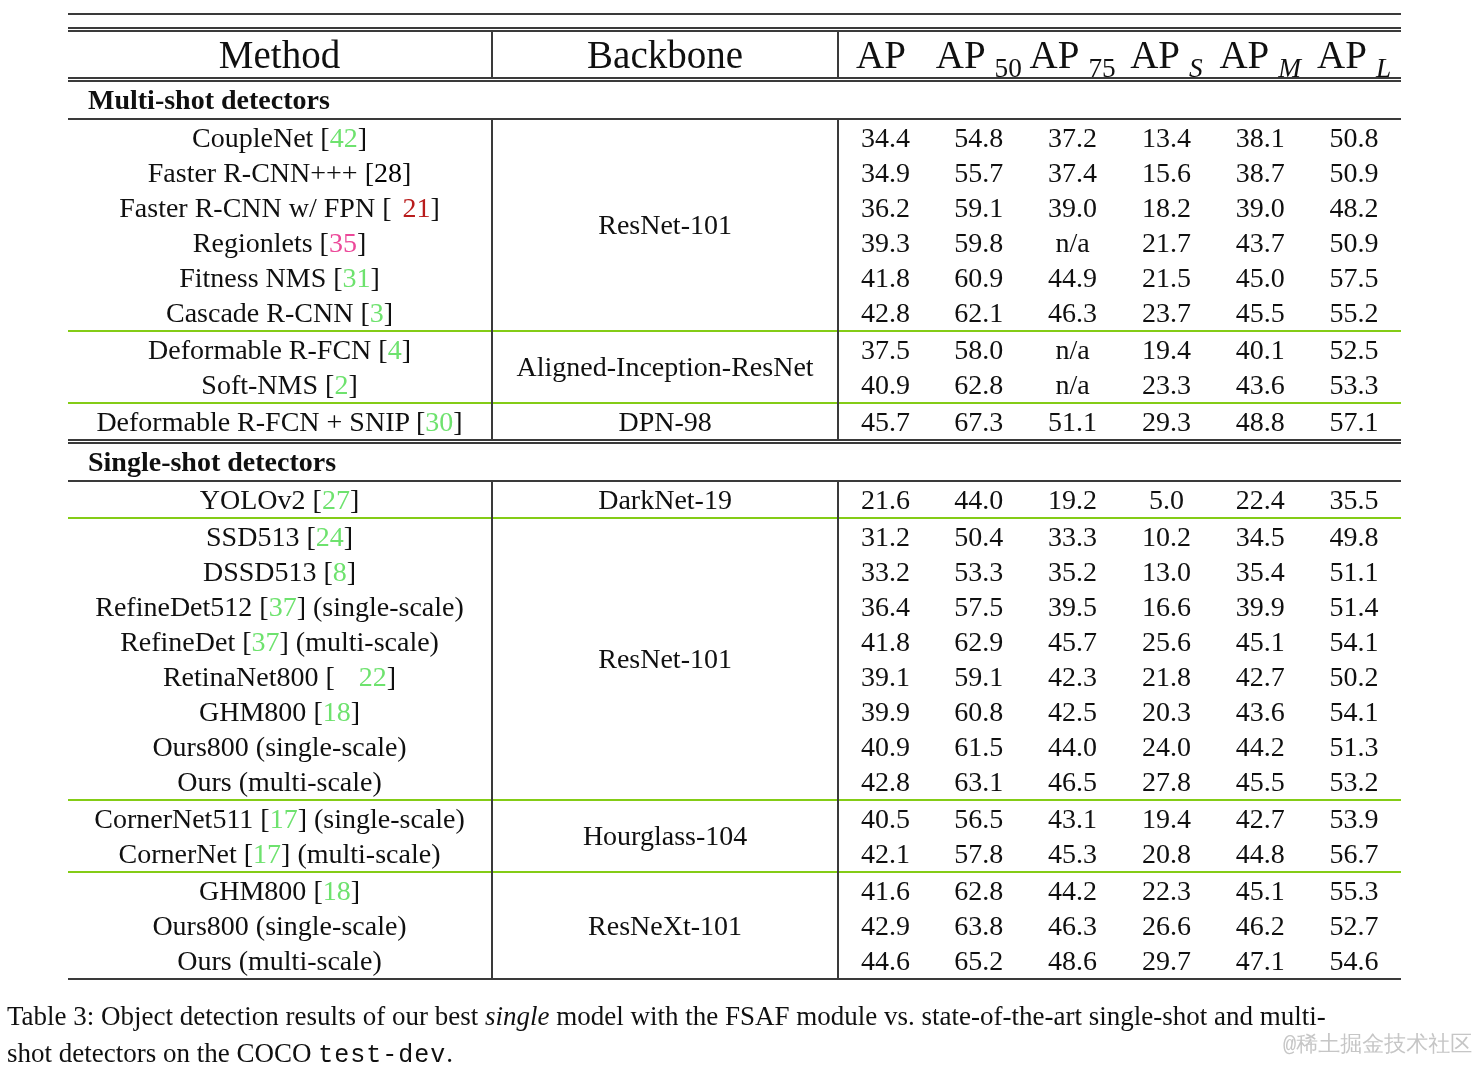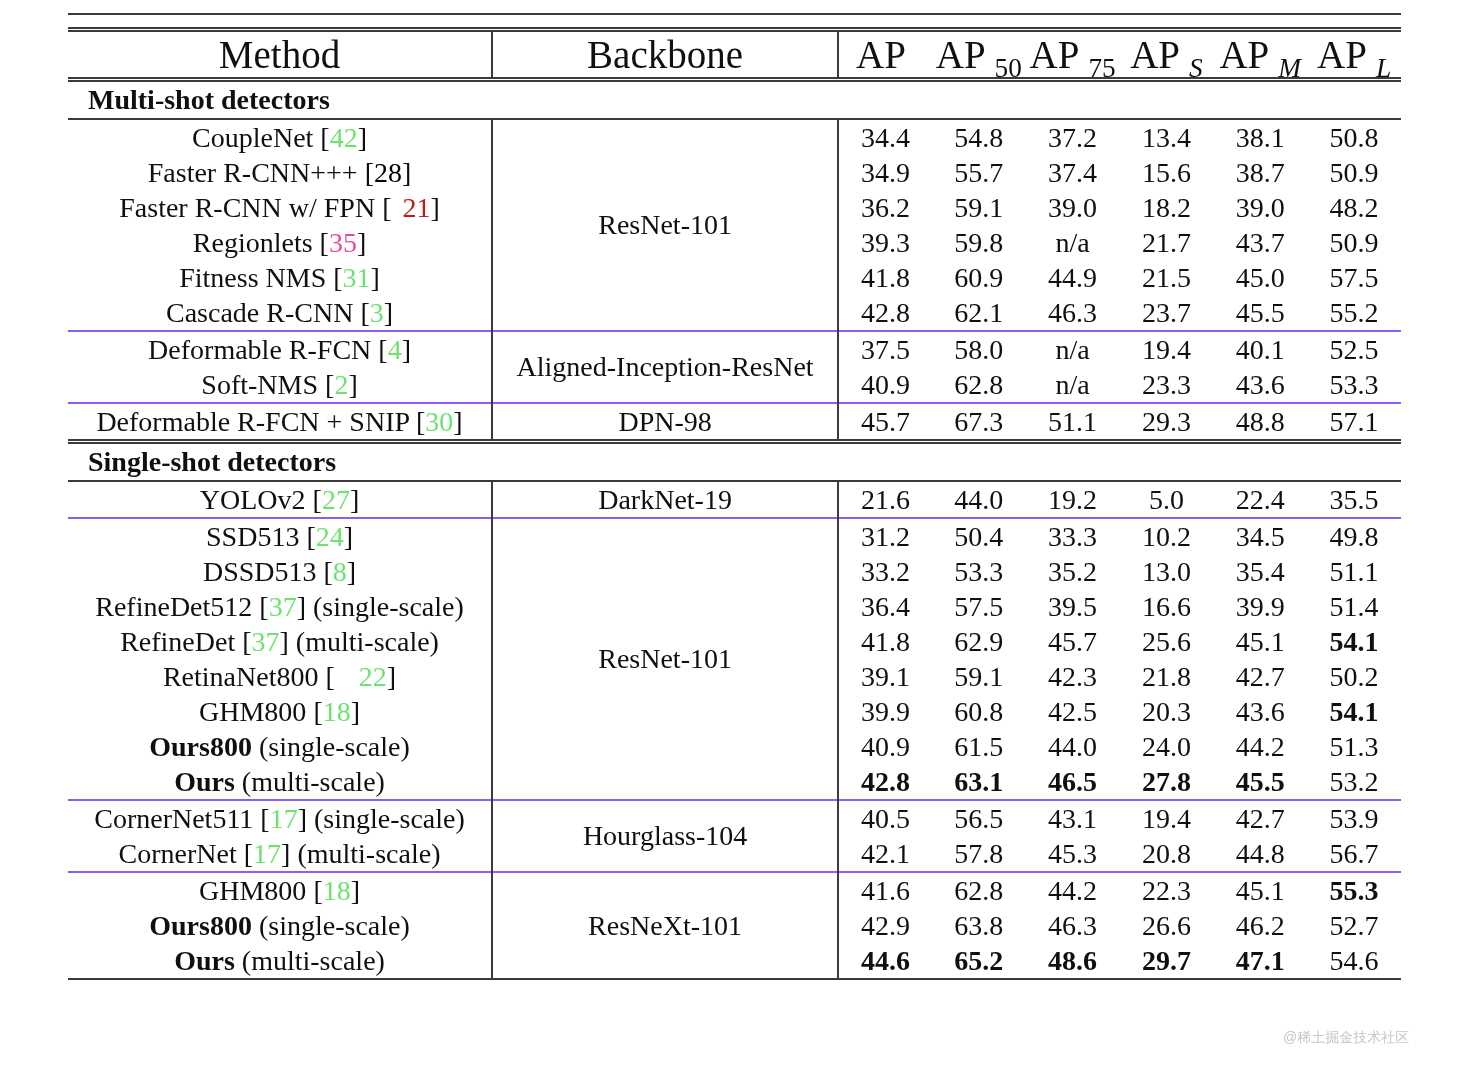--- a/index.html
+++ b/index.html
@@ -53,41 +53,41 @@
     vertical-align: middle;
   }
   tr.section-row td {
     height: 36px;
     text-align: left;
     padding-left: 20px;
     font-weight: bold;
     border-top: 5px double #3a3a3a;
     border-bottom: 2px solid #3a3a3a;
   }
-  tr.group-start > td { border-top: 2px solid #8b5cf6; }
-  .bold { font-weight: bold; margin-top: 8px; }
+  tr.group-start > td { border-top: 2px solid #84cc16; }
+  .bold { font-weight: normal; margin-top: 8px; }
   .caption {
     position: absolute;
     left: 7px; top: 998px;
     width: 1462px;
     font-size: 27px;
     line-height: 37px;
   }
   .caption .italic { font-style: italic; }
   .caption .mono {
     font-family: "Liberation Mono", "DejaVu Sans Mono", monospace;
     font-size: 25px;
     letter-spacing: 1px;
   }
   .watermark {
     position: absolute;
     left: 1283px; top: 1029px;
-    font-size: 14px;
+    font-size: 22px;
     color: #c6c6c6;
-    font-family: Liberation Sans, sans-serif;
+    font-family: Liberation Mono, monospace;
     white-space: nowrap;
   }
 </style>
 </head>
 <body>
 
 <div class="table-wrap">
   <div class="extra-top-rule"></div>
   <table class="results">
     <colgroup>
@@ -331,15 +331,17 @@
           <td class="col-metric bold">48.6</td>
           <td class="col-metric bold">29.7</td>
           <td class="col-metric bold">47.1</td>
           <td class="col-metric">54.6</td>
         </tr>
       </tbody>
   </table>
 </div>
 
 <div class="caption">
+    <div class="caption-line"><span>Table 3: Object detection results of our best </span><span class="italic">single</span><span> model with the FSAF module vs.  state-of-the-art single-shot and multi-</span></div>
+    <div class="caption-line"><span>shot detectors on the COCO </span><span class="mono">test-dev</span><span>.</span></div>
   </div>
 
 <div class="watermark">@稀土掘金技术社区</div>
 
 </body></html>

